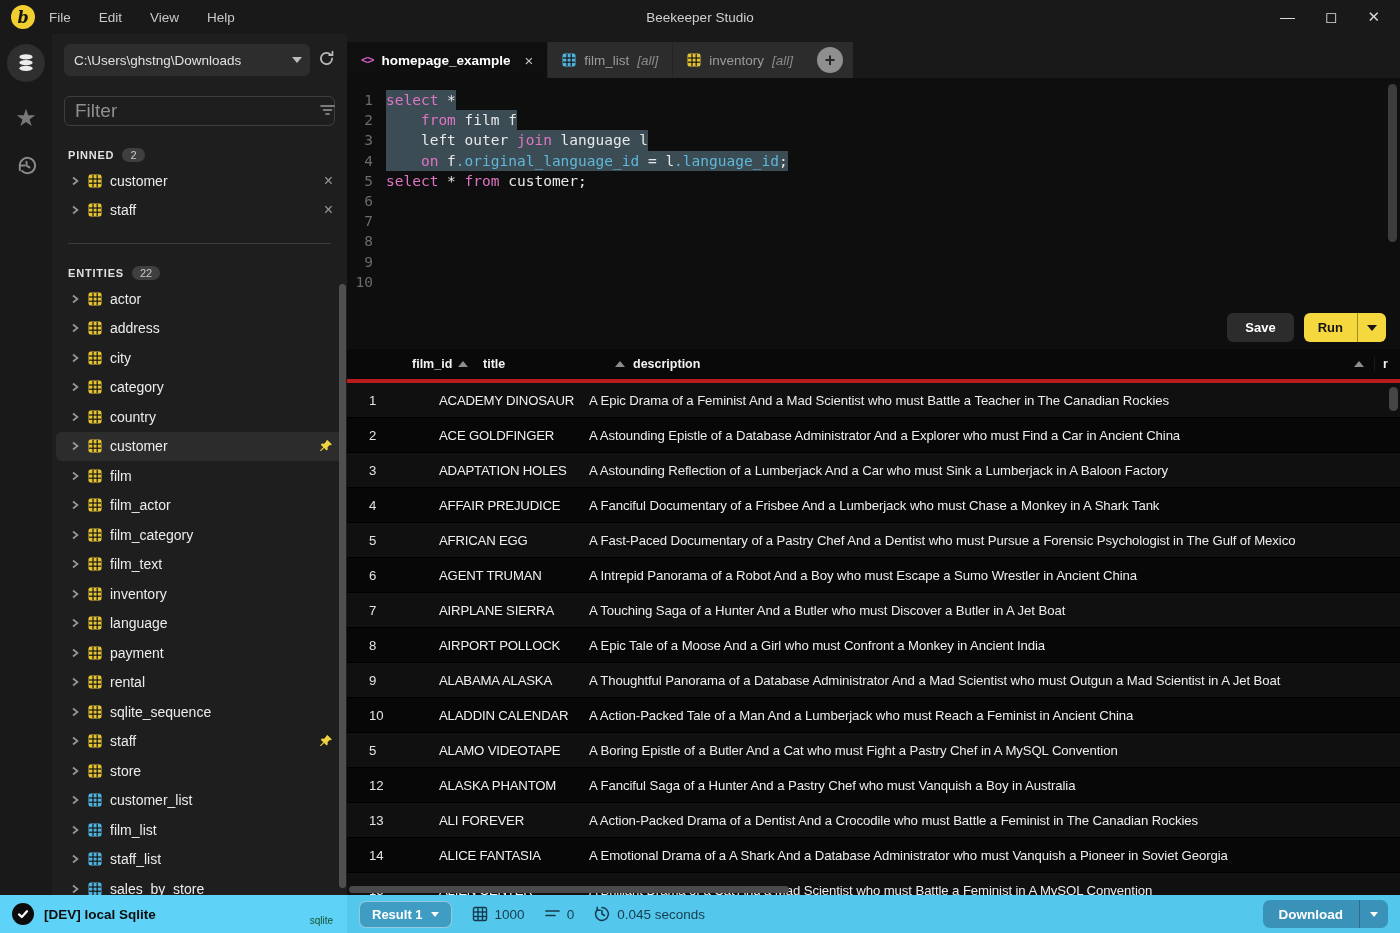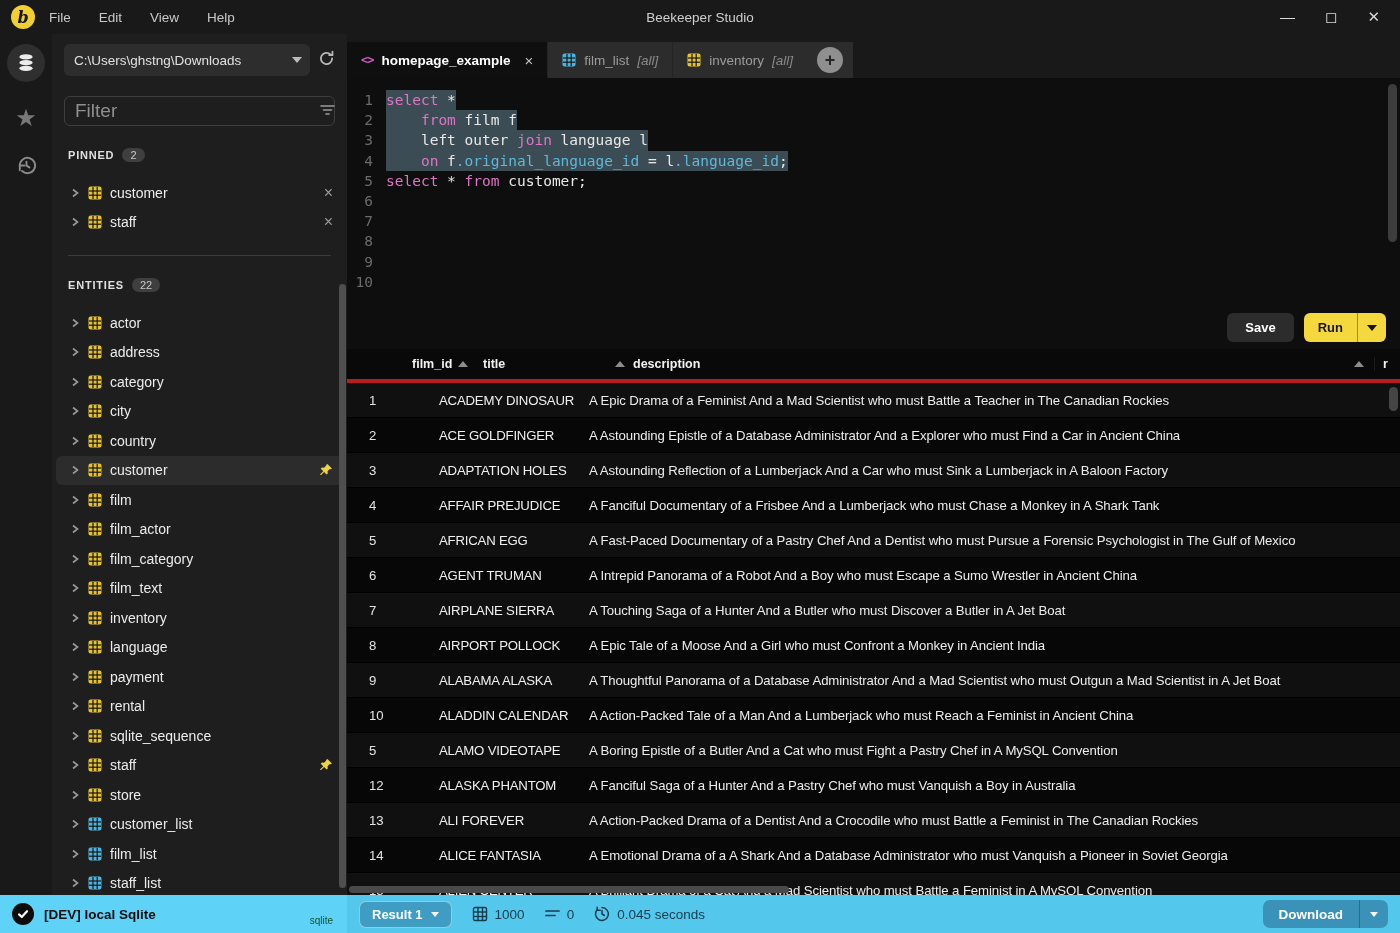--- a/index.html
+++ b/index.html
@@ -30,21 +30,21 @@
   .conn-path { flex:1; white-space:nowrap; overflow:hidden; }
   .caret-dn { width:0; height:0; border-left:5px solid transparent; border-right:5px solid transparent; border-top:6px solid #bdbdbd; margin-left:6px; }
   .filter-row { margin:12px 12px 0 12px; height:30px; border:1px solid #3e3e3e; border-radius:6px;
                 display:flex; align-items:center; padding:0 10px; }
   .filter-input { flex:1; background:transparent; border:none; outline:none; color:#dcdcdc; font-size:19px; }
   .filter-input::placeholder { color:#8f8f8f; }
 
   .section-head { display:flex; align-items:center; gap:8px; padding:0 16px; margin-top:22px;
                   font-size:11px; font-weight:bold; letter-spacing:.8px; color:#e0e0e0; }
   .badge { background:#3f3f3f; color:#c9c9c9; border-radius:9px; padding:1px 8px; font-size:11px; font-weight:normal; letter-spacing:0; }
-  .side-list { margin-top:16px; }
+  .side-list { margin-top:4px; }
   .side-item { height:29.5px; display:flex; align-items:center; gap:8px; padding:0 14px 0 18px; font-size:14px; color:#ececec; }
   .side-item .chev { display:flex; }
   .side-item .lbl { white-space:nowrap; }
   .side-item .sp { flex:1; }
   .side-item .x { color:#9a9a9a; font-size:16px; }
   .side-item.sel { background:#2c2c2c; border-radius:6px; margin:0 4px; padding:0 10px 0 14px; }
   .divider { border-top:1px solid #3c3c3c; margin:18px 16px 0 16px; }
   .side-scroll { position:absolute; right:1px; top:250px; width:7px; height:604px; background:#4f4f4f; border-radius:4px; }
 
   
@@ -284,41 +284,41 @@
             <svg width="14" height="14" viewBox="0 0 14 14">
               <rect x="0.5" y="0.5" width="13" height="13" rx="2" fill="#e4c232"></rect>
               <g stroke="#151515" stroke-width="1.2">
                 <line x1="5" y1="1" x2="5" y2="13"></line>
                 <line x1="9.2" y1="1" x2="9.2" y2="13"></line>
                 <line x1="1" y1="5" x2="13" y2="5"></line>
                 <line x1="1" y1="9.2" x2="13" y2="9.2"></line>
               </g>
             </svg>
           </span>
+          <span class="lbl">city</span>
+          <span class="sp"></span>
+        </div>
+        <div class="side-item">
+          <span class="chev">
+            <svg width="10" height="10" viewBox="0 0 10 10">
+              <polyline points="3,1.5 7.5,5 3,8.5" fill="none" stroke="#9a9a9a" stroke-width="1.6"></polyline>
+            </svg>
+          </span>
+          <span style="display: flex;">
+            <svg width="14" height="14" viewBox="0 0 14 14">
+              <rect x="0.5" y="0.5" width="13" height="13" rx="2" fill="#e4c232"></rect>
+              <g stroke="#151515" stroke-width="1.2">
+                <line x1="5" y1="1" x2="5" y2="13"></line>
+                <line x1="9.2" y1="1" x2="9.2" y2="13"></line>
+                <line x1="1" y1="5" x2="13" y2="5"></line>
+                <line x1="1" y1="9.2" x2="13" y2="9.2"></line>
+              </g>
+            </svg>
+          </span>
           <span class="lbl">category</span>
-          <span class="sp"></span>
-        </div>
-        <div class="side-item">
-          <span class="chev">
-            <svg width="10" height="10" viewBox="0 0 10 10">
-              <polyline points="3,1.5 7.5,5 3,8.5" fill="none" stroke="#9a9a9a" stroke-width="1.6"></polyline>
-            </svg>
-          </span>
-          <span style="display: flex;">
-            <svg width="14" height="14" viewBox="0 0 14 14">
-              <rect x="0.5" y="0.5" width="13" height="13" rx="2" fill="#e4c232"></rect>
-              <g stroke="#151515" stroke-width="1.2">
-                <line x1="5" y1="1" x2="5" y2="13"></line>
-                <line x1="9.2" y1="1" x2="9.2" y2="13"></line>
-                <line x1="1" y1="5" x2="13" y2="5"></line>
-                <line x1="1" y1="9.2" x2="13" y2="9.2"></line>
-              </g>
-            </svg>
-          </span>
-          <span class="lbl">city</span>
           <span class="sp"></span>
         </div>
         <div class="side-item">
           <span class="chev">
             <svg width="10" height="10" viewBox="0 0 10 10">
               <polyline points="3,1.5 7.5,5 3,8.5" fill="none" stroke="#9a9a9a" stroke-width="1.6"></polyline>
             </svg>
           </span>
           <span style="display: flex;">
             <svg width="14" height="14" viewBox="0 0 14 14">

